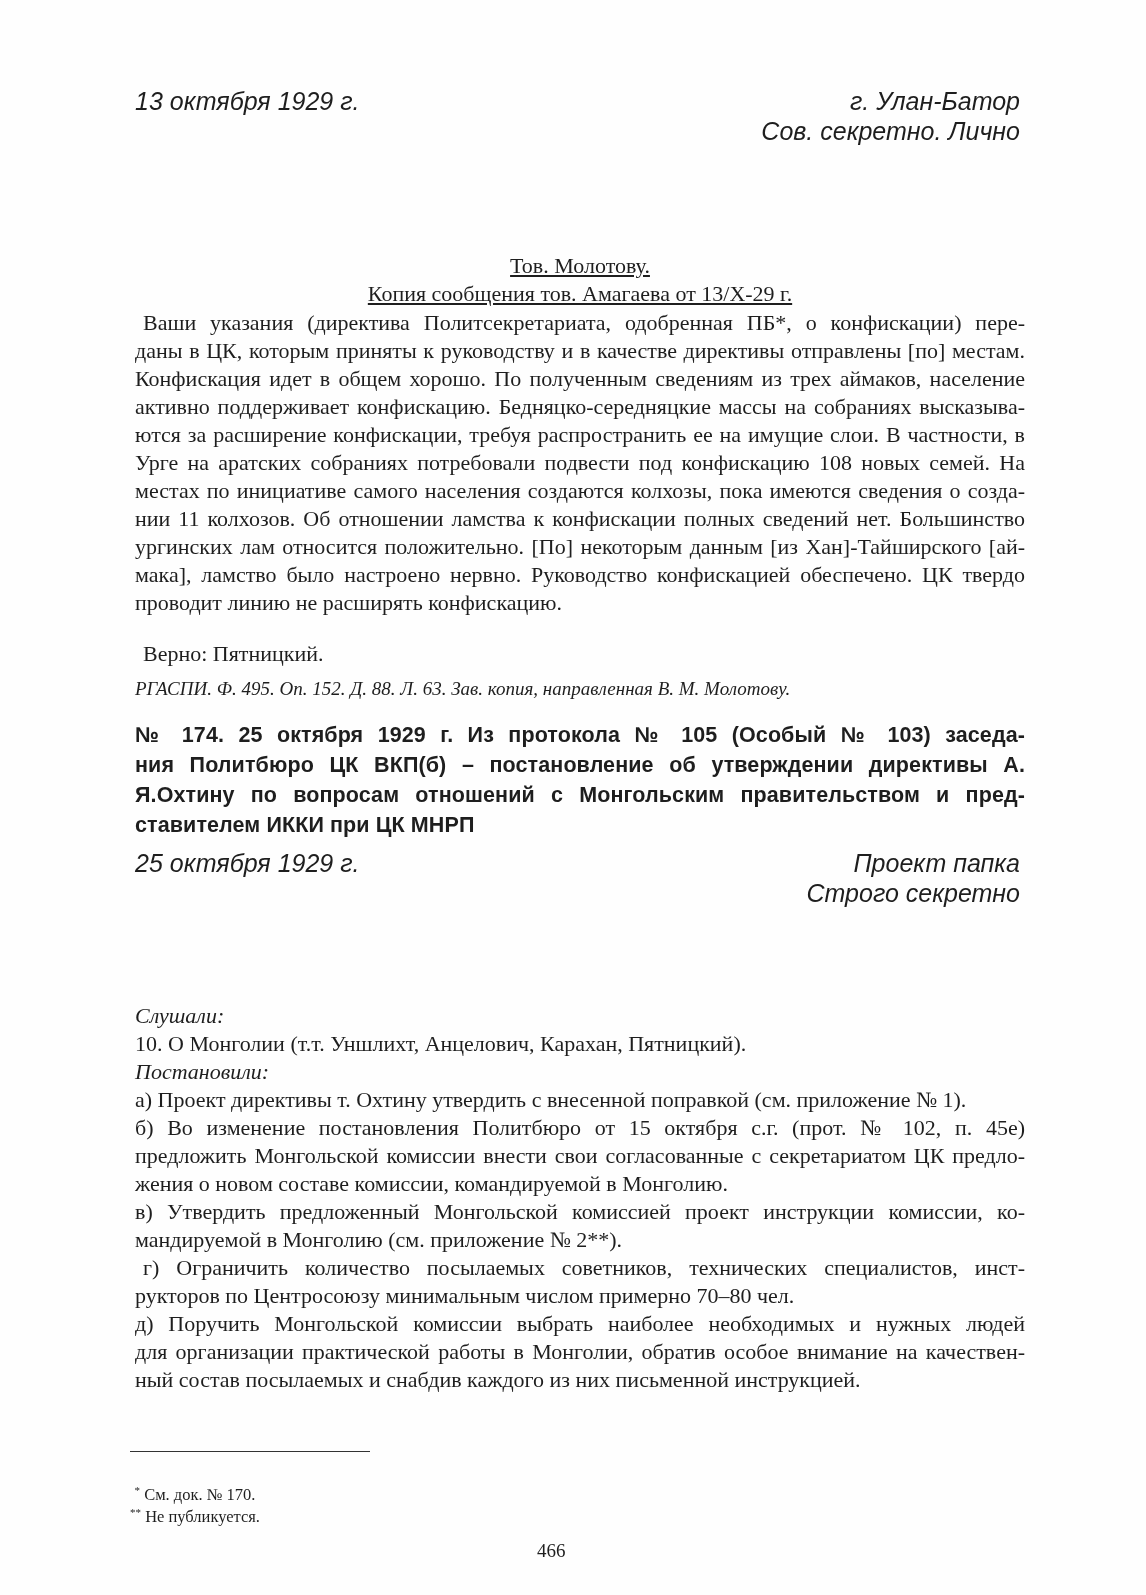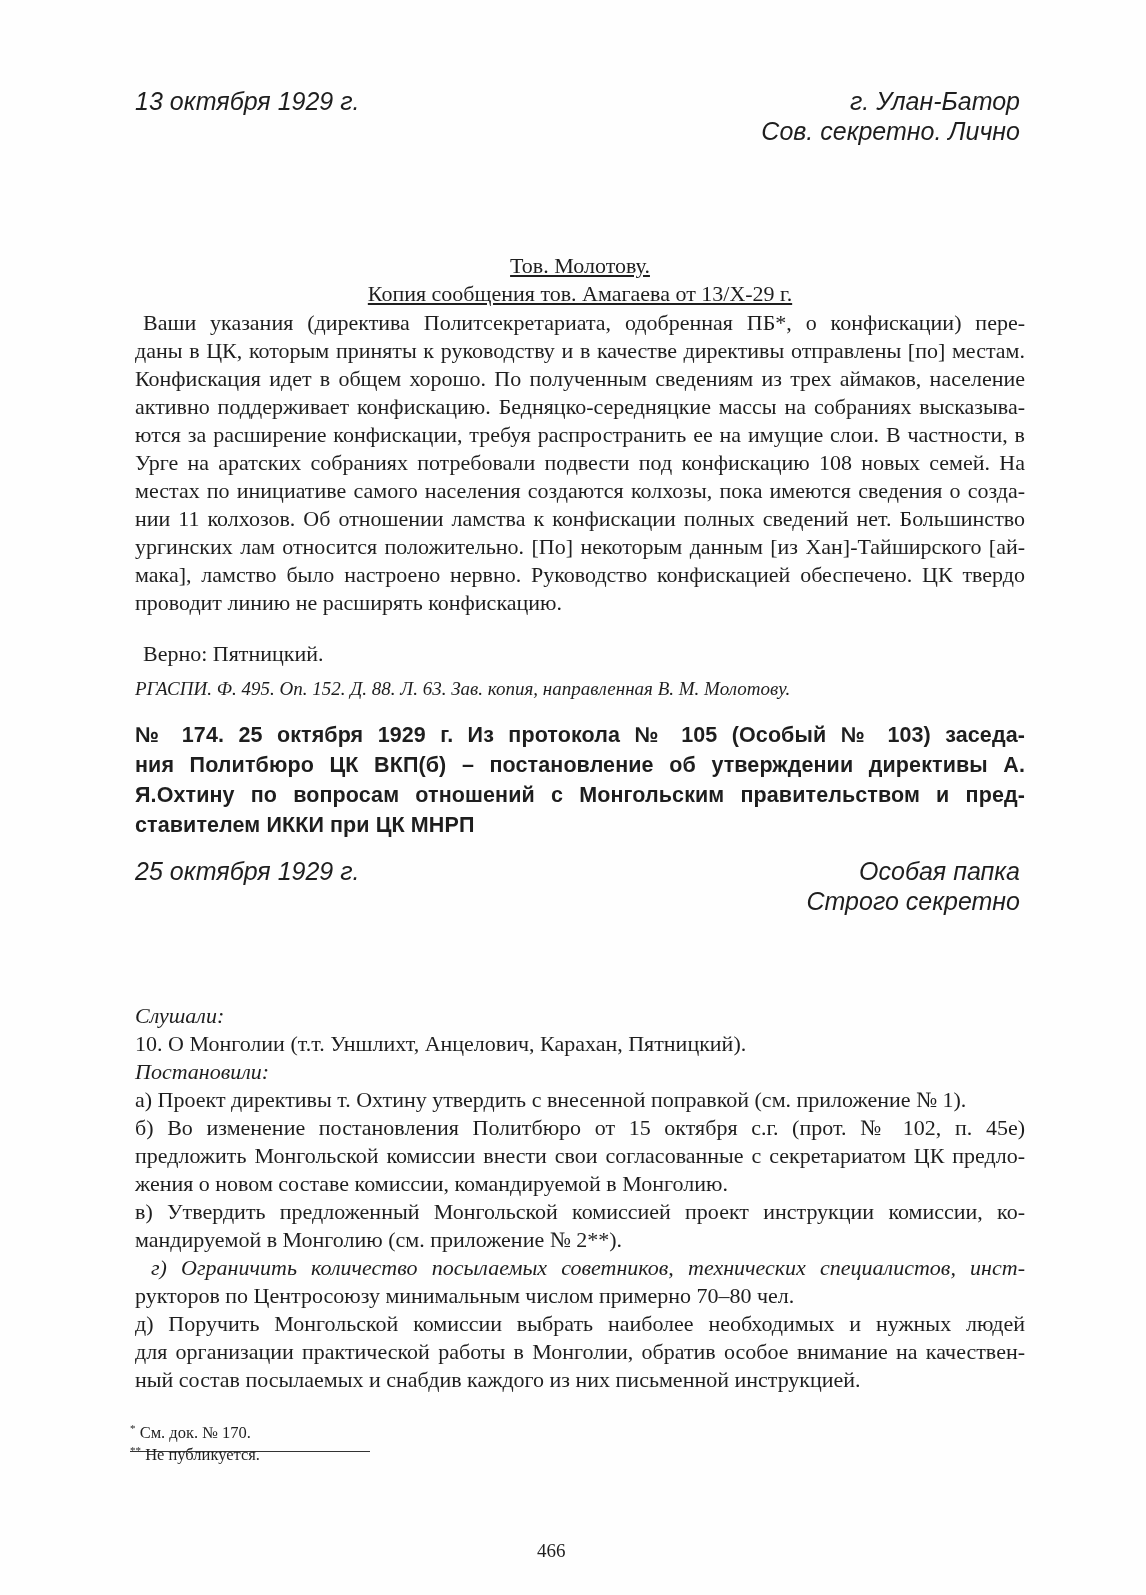--- a/index.html
+++ b/index.html
@@ -12,21 +12,21 @@
   .meta .date { position: absolute; left: 0; top: 0; }
   .meta .right { position: absolute; right: 5px; top: 0; text-align: right; }
   .serif { font-family: "Liberation Serif", serif; font-size: 22px; line-height: 28px; }
   .center-u { text-align: center; text-decoration: underline; }
   .para { text-align: justify; }
   .para .line { display: block; text-align: justify; text-align-last: justify; }
   .para .line.last { text-align-last: left; }
   .source { font-family: "Liberation Serif", serif; font-style: italic; font-size: 19px; }
   .italic { font-style: italic; }
   .fn-rule { position: absolute; left: 130px; top: 1451px; width: 240px; border-top: 1px solid #333; }
-  .footnotes { position: absolute; left: 130px; top: 1422px; font-family: "Liberation Serif", serif; font-size: 16.5px; line-height: 22px; }
+  .footnotes { position: absolute; left: 130px; top: 1484px; font-family: "Liberation Serif", serif; font-size: 16.5px; line-height: 22px; text-align: center; }
   .pagenum { position: absolute; left: 537px; top: 1540px; font-family: "Liberation Serif", serif; font-size: 19px; }
   sup { font-size: 11px; vertical-align: super; line-height: 0; }
 </style>
 </head>
 <body>
 
 <div class="page">
 
   <div style="position:absolute; top:78px; left:0; width:890px;">
     <div class="meta" style="margin-top:8px;">
@@ -64,45 +64,45 @@
 
   <div class="source" style="position:absolute; top:678px; left:0; width:890px;">РГАСПИ. Ф. 495. Оп. 152. Д. 88. Л. 63. Зав. копия, направленная В. М. Молотову.</div>
 
   <div style="position:absolute; top:720px; left:0; width:890px;">
     <h2 class="doc-title">
       <span class="line">№ 174. 25 октября 1929 г. Из протокола № 105 (Особый № 103) заседа-</span>
       <span class="line">ния Политбюро ЦК ВКП(б) – постановление об утверждении директивы А.</span>
       <span class="line">Я.Охтину по вопросам отношений с Монгольским правительством и пред-</span>
       <span class="line last">ставителем ИККИ при ЦК МНРП</span>
     </h2>
-    <div class="meta" style="margin-top:16px;">
+    <div class="meta" style="margin-top:8px;">
       <span class="date">25 октября 1929 г.</span>
       <div class="right">
-        <div>Особая папка</div>
+        <div>Проект папка</div>
         <div>Строго секретно</div>
       </div>
     </div>
   </div>
 
   <div class="serif" id="p174" style="position:absolute; top:1002px; left:0; width:890px;">
     <div class="italic">Слушали:</div>
     <div>10. О Монголии (т.т. Уншлихт, Анцелович, Карахан, Пятницкий).</div>
     <div class="italic">Постановили:</div>
     <div style="padding-left: 0px; margin-left: 0px; box-sizing: border-box; text-indent: 0px; position: relative; left: 0px; width: auto; display: block;">а) Проект директивы т. Охтину утвердить с внесенной поправкой (см. приложение № 1).</div>
     <div class="para">
       <span class="line" style="padding-left: 0px; text-indent: 0px; margin-left: 0px; box-sizing: border-box; position: relative; left: 0px; width: auto; display: block;">б) Во изменение постановления Политбюро от 15 октября с.г. (прот. № 102, п. 45е)</span>
       <span class="line">предложить Монгольской комиссии внести свои согласованные с секретариатом ЦК предло-</span>
       <span class="line last">жения о новом составе комиссии, командируемой в Монголию.</span>
     </div>
     <div class="para">
       <span class="line" style="padding-left: 0px; text-indent: 0px; margin-left: 0px; box-sizing: border-box; position: relative; left: 0px; width: auto; display: block;">в) Утвердить предложенный Монгольской комиссией проект инструкции комиссии, ко-</span>
       <span class="line last">мандируемой в Монголию (см. приложение № 2**).</span>
     </div>
     <div class="para">
-      <span class="line" style="padding-left: 0px; text-indent: 0px; margin-left: 16px; box-sizing: border-box; position: relative; left: 0px; width: auto; display: block; font-style: italic;">г) Ограничить количество посылаемых советников, технических специалистов, инст-</span>
+      <span class="line" style="padding-left: 0px; text-indent: 0px; margin-left: 8px; box-sizing: border-box; position: relative; left: 0px; width: auto; display: block;">г) Ограничить количество посылаемых советников, технических специалистов, инст-</span>
       <span class="line last">рукторов по Центросоюзу минимальным числом примерно 70–80 чел.</span>
     </div>
     <div class="para">
       <span class="line" style="padding-left: 0px; text-indent: 0px; margin-left: 0px; box-sizing: border-box; position: relative; left: 0px; width: auto; display: block;">д) Поручить Монгольской комиссии выбрать наиболее необходимых и нужных людей</span>
       <span class="line">для организации практической работы в Монголии, обратив особое внимание на качествен-</span>
       <span class="line last">ный состав посылаемых и снабдив каждого из них письменной инструкцией.</span>
     </div>
   </div>
 </div>
 

